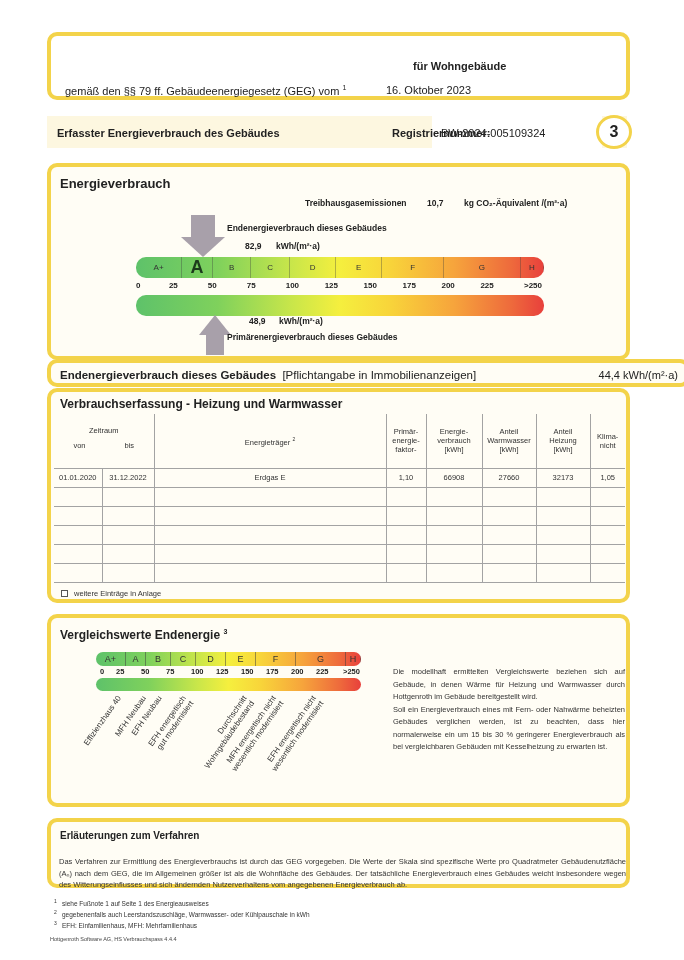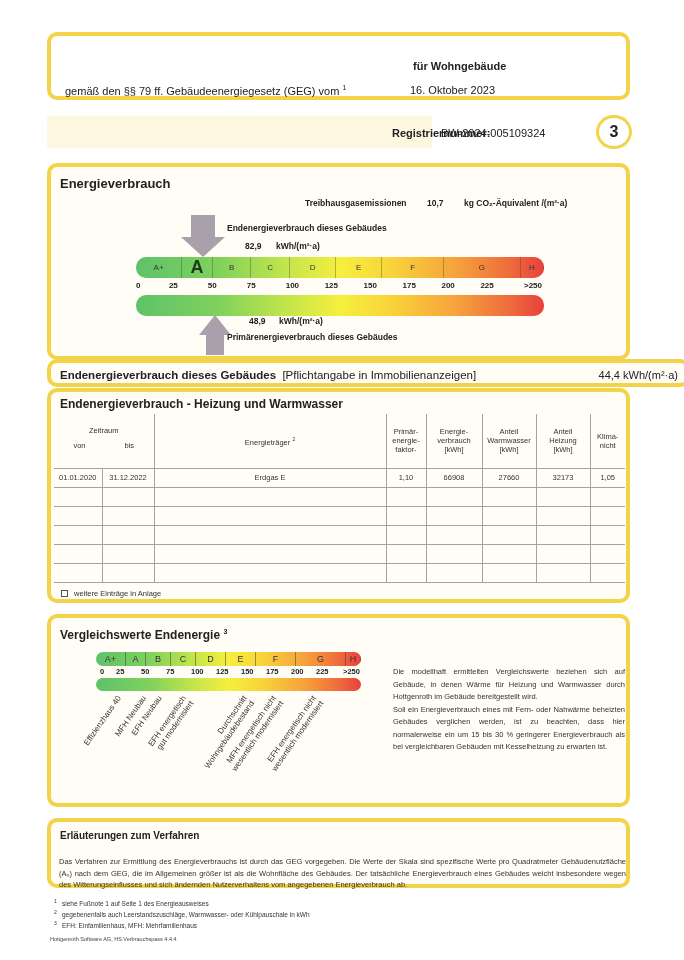--- a/index.html
+++ b/index.html
@@ -5,21 +5,21 @@
   * { box-sizing: border-box; margin: 0; padding: 0; }
   body { width: 684px; height: 960px; background: #fff; font-family: "Liberation Sans", sans-serif; color: #222; position: relative; overflow: hidden; }
   .box { position: absolute; border: 4px solid #f3d34a; border-radius: 10px; background: #fffdf5; }
   .abs { position: absolute; }
   .b { font-weight: bold; }
   
   #hdr { left: 47px; top: 32px; width: 583px; height: 68px; background: #fff; }
   #title { left: 14px; top: 2px; font-size: 42px; font-weight: bold; letter-spacing: 0.5px; color: #1e1e1e; }
   #subtitle-type { left: 362px; top: 24px; font-size: 11px; font-weight: bold; }
   #subtitle-law { left: 14px; top: 48px; font-size: 11px; }
-  #subtitle-date { left: 335px; top: 48px; font-size: 11px; margin-left: 24px; }
+  #subtitle-date { left: 335px; top: 48px; font-size: 11px; }
   
   #reg { left: 47px; top: 116px; width: 580px; height: 32px; background: #fdf7e0; }
   #reg-left { left: 10px; top: 11px; font-size: 11px; font-weight: bold; }
   #reg-label { left: 345px; top: 11px; font-size: 11px; font-weight: bold; }
   #reg-num-bg { left: 385px; top: 0; width: 170px; height: 32px; background: #fff; }
   #reg-num { left: 394px; top: 11px; font-size: 11px; }
   #page-circle { left: 596px; top: 115px; width: 36px; height: 34px; border: 3px solid #f3d34a; border-radius: 50%; background: #fff; font-size: 16px; font-weight: bold; text-align: center; line-height: 28px; }
   
   #energy { left: 47px; top: 163px; width: 583px; height: 197px; }
   .sec-title { font-size: 13px; font-weight: bold; }
@@ -58,20 +58,21 @@
 <body>
 
 <div class="box" id="hdr">
   <div class="abs" id="subtitle-type">für Wohngebäude</div>
   <div class="abs" id="subtitle-law"><span>gemäß den §§ 79 ff. Gebäudeenergiegesetz (GEG) vom</span> <sup style="font-size:7px">1</sup></div>
   <div class="abs" id="subtitle-date">16. Oktober 2023</div>
 </div>
 
 <div class="abs" id="reg">
   <div class="abs" id="reg-num-bg"></div>
+  <div class="abs" id="reg-left">Erfasster Energieverbrauch des Gebäudes</div>
   <div class="abs" id="reg-label">Registriernummer:</div>
   <div class="abs" id="reg-num">BW-2024-005109324</div>
 </div>
 <div class="abs" id="page-circle">3</div>
 
 <div class="box" id="energy">
   <div class="abs sec-title" style="left:9px;top:9px;">Energieverbrauch</div>
   <div class="abs lbl" style="left:254px;top:31px;">Treibhausgasemissionen</div>
   <div class="abs lbl" style="left:376px;top:31px;">10,7</div>
   <div class="abs lbl" style="left:413px;top:31px;">kg CO₂-Äquivalent /(m²·a)</div>
@@ -117,21 +118,21 @@
 
 <div class="box" id="pflicht">
   <div class="abs" style="left:9px;top:6px;font-size:11.5px;">
     <span class="b">Endenergieverbrauch dieses Gebäudes</span>&nbsp;
     <span>[Pflichtangabe in Immobilienanzeigen]</span>
   </div>
   <div class="abs" style="right:8px;top:6px;font-size:11px;">44,4 kWh/(m²·a)</div>
 </div>
 
 <div class="box" id="verbr">
-  <div class="abs sec-title" style="left:9px;top:5px;font-size:12px;">Endenergieverbrauch - Heizung und Warmwasser</div>
+  <div class="abs sec-title" style="left:9px;top:5px;font-size:12px;">Verbrauchserfassung - Heizung und Warmwasser</div>
   <table>
     <colgroup>
       <col style="width:48px">
         <col style="width:52px">
         <col style="width:232px">
         <col style="width:40px">
         <col style="width:56px">
         <col style="width:54px">
         <col style="width:54px">
         <col style="width:35px">

